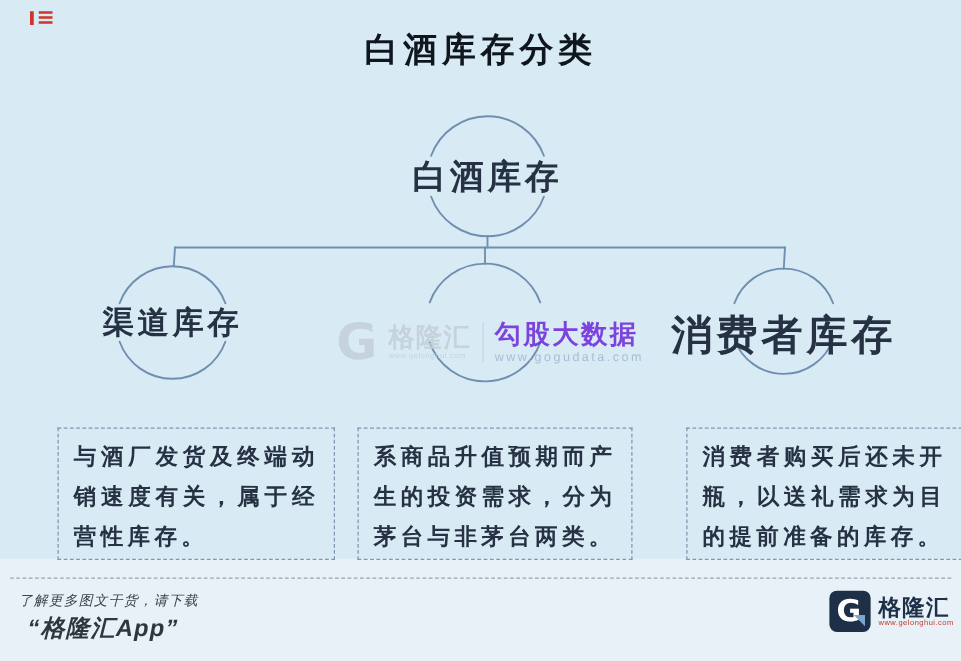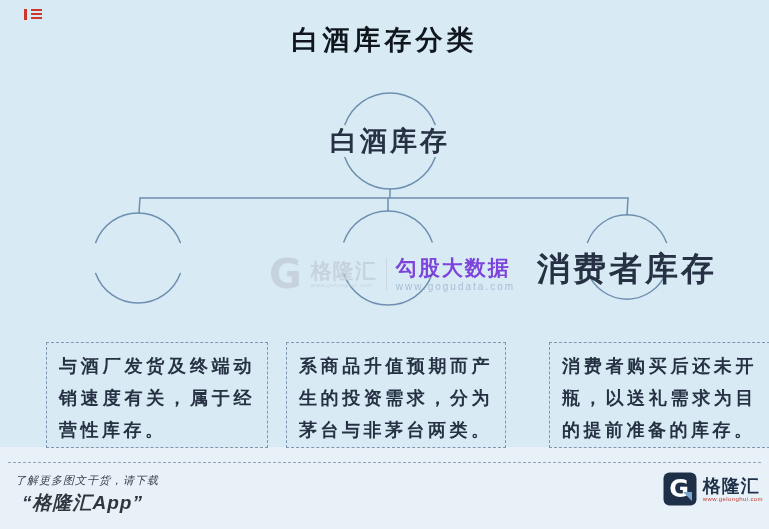--- a/index.html
+++ b/index.html
@@ -106,20 +106,21 @@
     <path d="M95.7 273.4 A45 45 0 0 0 180.3 273.4"></path>
 
     <path d="M343.8 241.9 A47 47 0 0 1 432.2 241.9"></path>
     <path d="M343.8 274.1 A47 47 0 0 0 432.2 274.1"></path>
 
     <path d="M587.5 242.6 A42 42 0 0 1 666.5 242.6"></path>
     <path d="M587.5 271.4 A42 42 0 0 0 666.5 271.4"></path>
   </svg>
 
   <div class="node root">白酒库存</div>
+  <div class="node n-left">渠道库存</div>
   <div class="node n-right">消费者库存</div>
 
   <div class="watermark">
     <span class="wm-g">G</span>
     <span class="wm-brand-col">
       <span class="wm-brand">格隆汇</span>
       <span class="wm-brand-url">www.gelonghui.com</span>
     </span>
     <span class="wm-divider"></span>
     <span class="wm-partner-col">

